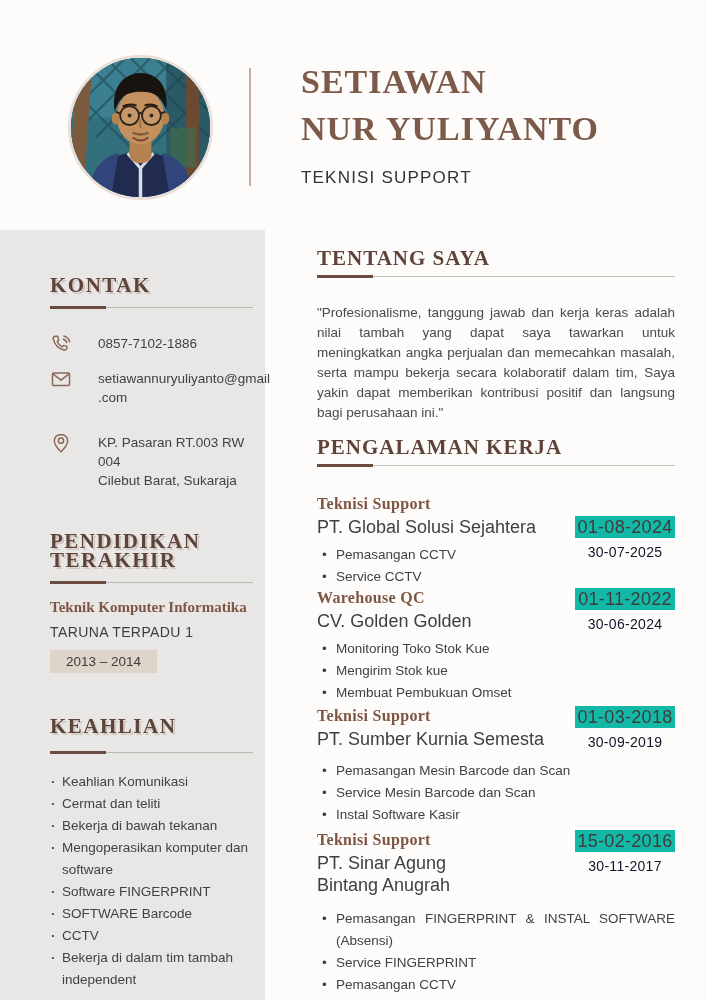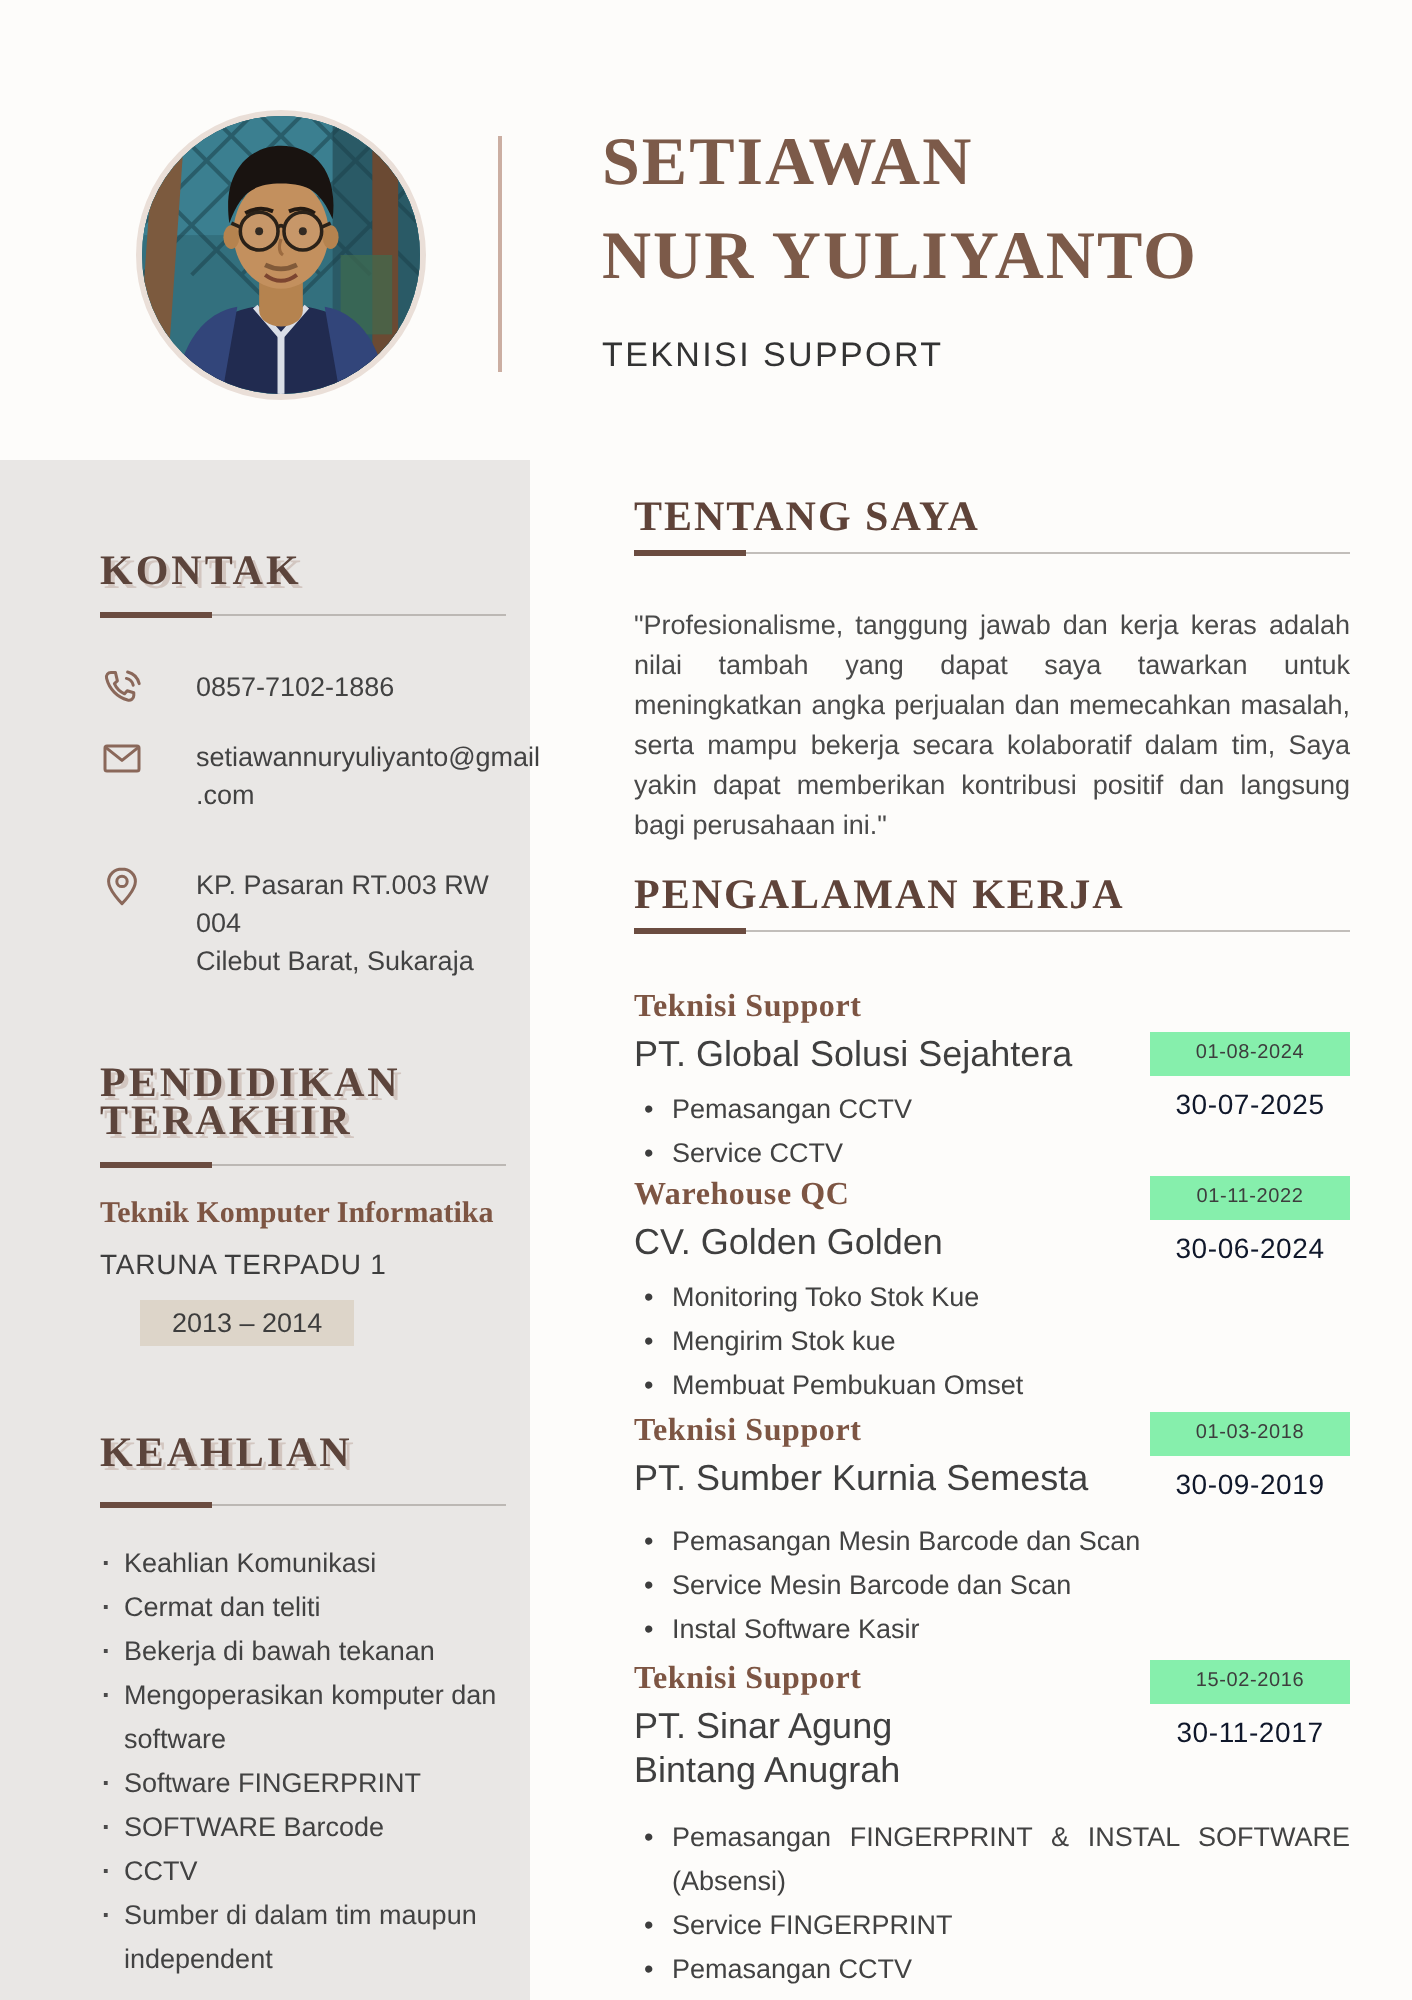--- a/index.html
+++ b/index.html
@@ -61,21 +61,21 @@
 
   .edu-block { margin-top:42px; }
   .edu-major {
     margin-top:16px; font-family:"Liberation Serif", serif;
     font-weight:700; font-size:15px; color:#7d5543;
   }
   .edu-school { margin-top:8px; font-size:14px; letter-spacing:0.4px; color:#3d3d3d; }
   .edu-badge {
     display:inline-block; margin-top:10px;
     background:#ddd5c9; color:#3d3d3d;
-    font-size:13.5px; padding:4px 16px;margin-left:20px;
+    font-size:13.5px; padding:4px 16px;
   }
   .skill-block { margin-top:44px; }
   .skill-block .rule { margin-top:16px; }
   .skill-list { margin-top:18px; list-style:none; }
   .skill-list li {
     font-size:13.5px; line-height:22px; color:#424242;
     padding-left:12px; position:relative;
   }
   .skill-list li::before {
     content:"·"; position:absolute; left:1px; top:0;
@@ -103,22 +103,22 @@
   .job-row { display:flex; justify-content:space-between; }
   .job-left { flex:1 1 auto; }
   .job-title {
     font-family:"Liberation Serif", serif; font-weight:700;
     font-size:16px; line-height:20px; color:#7d5543; letter-spacing:0.3px;
   }
   .job-company { margin-top:2px; font-size:18px; line-height:22px; color:#3f3f3f; }
   .job-dates { flex:0 0 100px; text-align:center; }
   .job.j1 .job-dates { padding-top:22px; }
   .date-badge {
-    display:block; background:#86efac; color:#3d3d3d;
-    font-size:10px; line-height:22px; letter-spacing:0.3px;
+    display:block; background:#14b8a6; color:#3d3d3d;
+    font-size:18px; line-height:22px; letter-spacing:0.3px;
   }
   .date-end { display:block; margin-top:4px; font-size:14px; line-height:20px; color:#0f172a; letter-spacing:0.3px; }
   .job-bullets { list-style:none; margin-top:6px; }
   .job.j3 .job-bullets { margin-top:10px; }
   .job-bullets li {
     font-size:13.5px; line-height:22px; color:#424242;
     padding-left:19px; position:relative;
   }
   .job-bullets li::before {
     content:"\2022"; position:absolute; left:5px; top:0; color:#3d3d3d;
@@ -255,21 +255,21 @@
     <div class="side-heading">KEAHLIAN</div>
     <div class="rule"></div>
     <ul class="skill-list">
       <li>Keahlian Komunikasi</li>
       <li>Cermat dan teliti</li>
       <li>Bekerja di bawah tekanan</li>
       <li>Mengoperasikan komputer dan software</li>
       <li>Software FINGERPRINT</li>
       <li>SOFTWARE Barcode</li>
       <li>CCTV</li>
-      <li>Sumber di dalam tim maupun independent</li>
+      <li>Bekerja di dalam tim tambah independent</li>
     </ul>
   </div>
 </div>
 
 <div class="main">
 
   <div class="main-heading">TENTANG SAYA</div>
   <div class="rule"></div>
   <p class="about-text">"Profesionalisme, tanggung jawab dan kerja keras adalah nilai tambah yang dapat saya tawarkan untuk meningkatkan angka perjualan dan memecahkan masalah, serta mampu bekerja secara kolaboratif dalam tim, Saya yakin dapat memberikan kontribusi positif dan langsung bagi perusahaan ini."</p>
 

